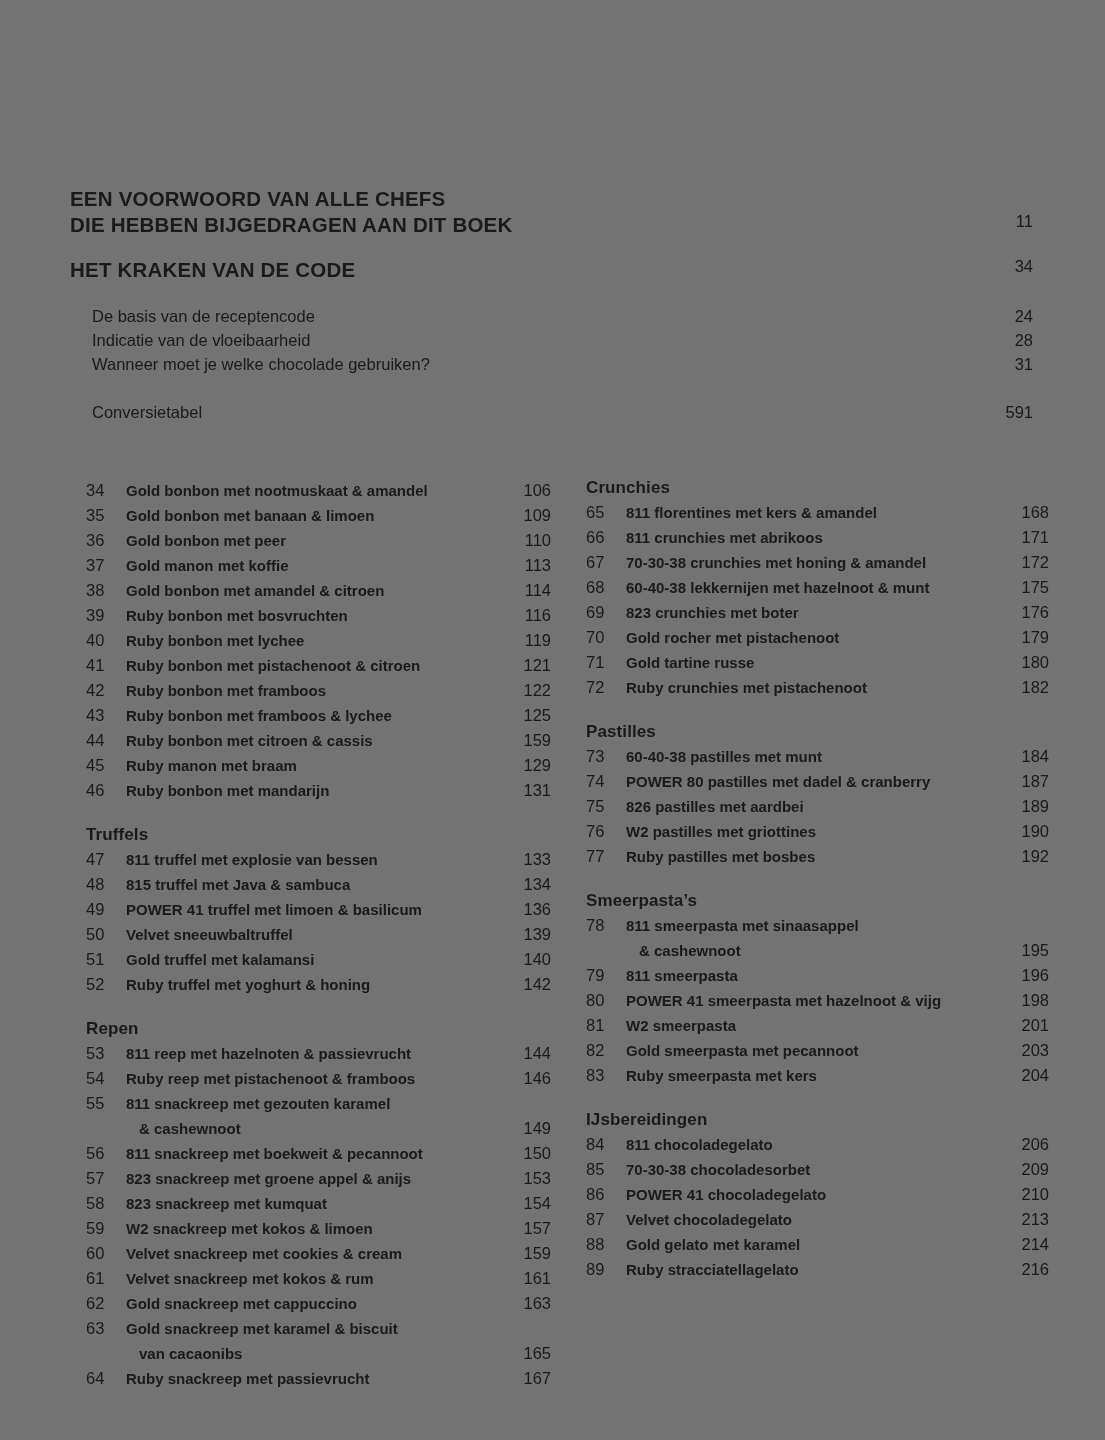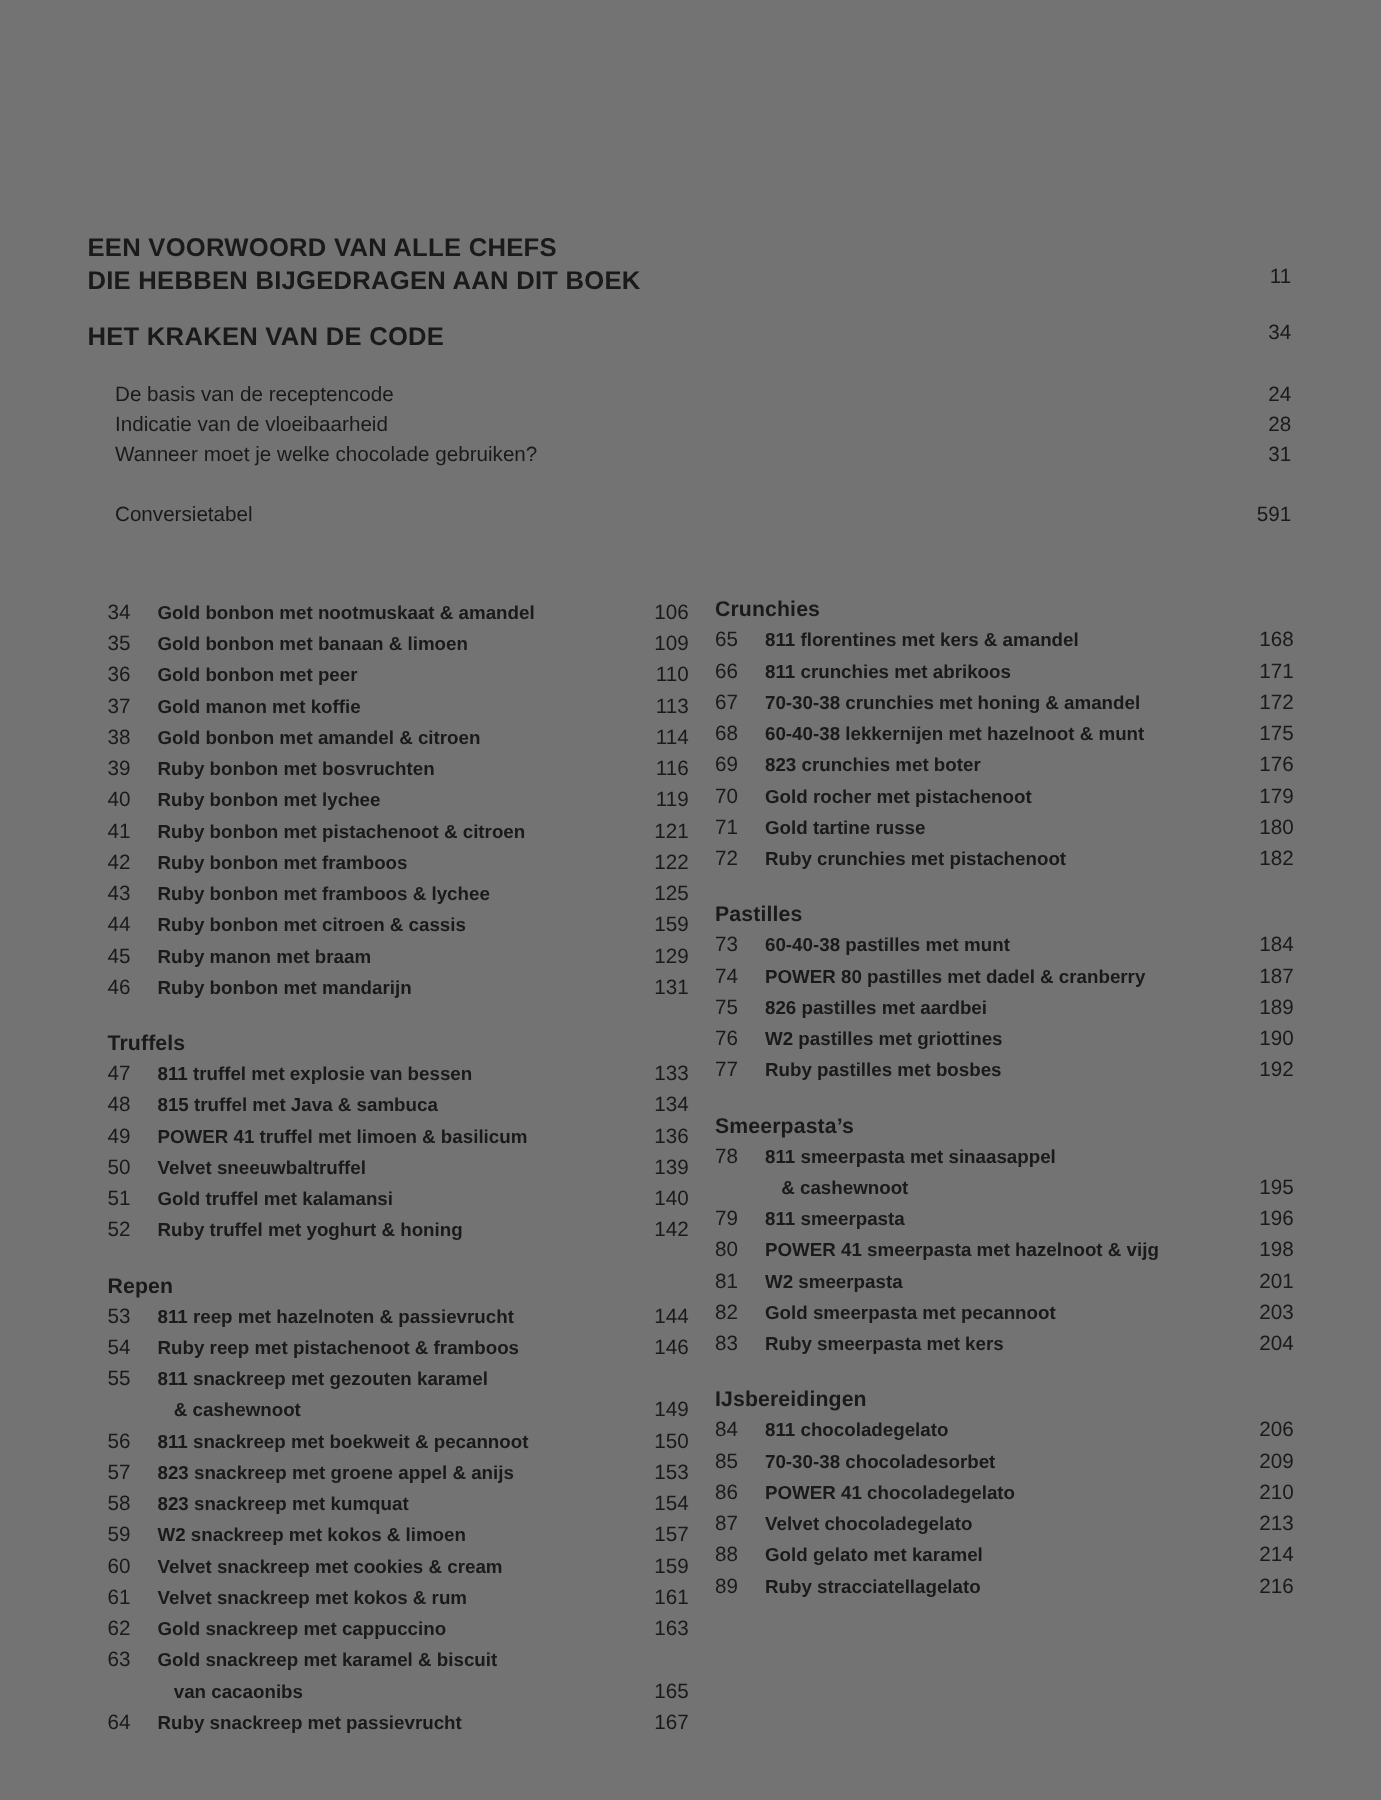--- a/index.html
+++ b/index.html
@@ -72,21 +72,21 @@
     position: absolute;
     left: 86px;
     top: 478px;
     width: 963px;
     display: flex;
   }
   .col {
     flex: none;
   }
   .col-left { width: 465px; }
-  .col-right { width: 463px; margin-left: 21px; }
+  .col-right { width: 463px; margin-left: 35px; }
 
   .sec-header {
     font-size: 17px;
     font-weight: bold;
     letter-spacing: 0.1px;
     margin-top: 22px;
     margin-bottom: 2px;
   }
   .sec-header.first { margin-top: 0; }
 

